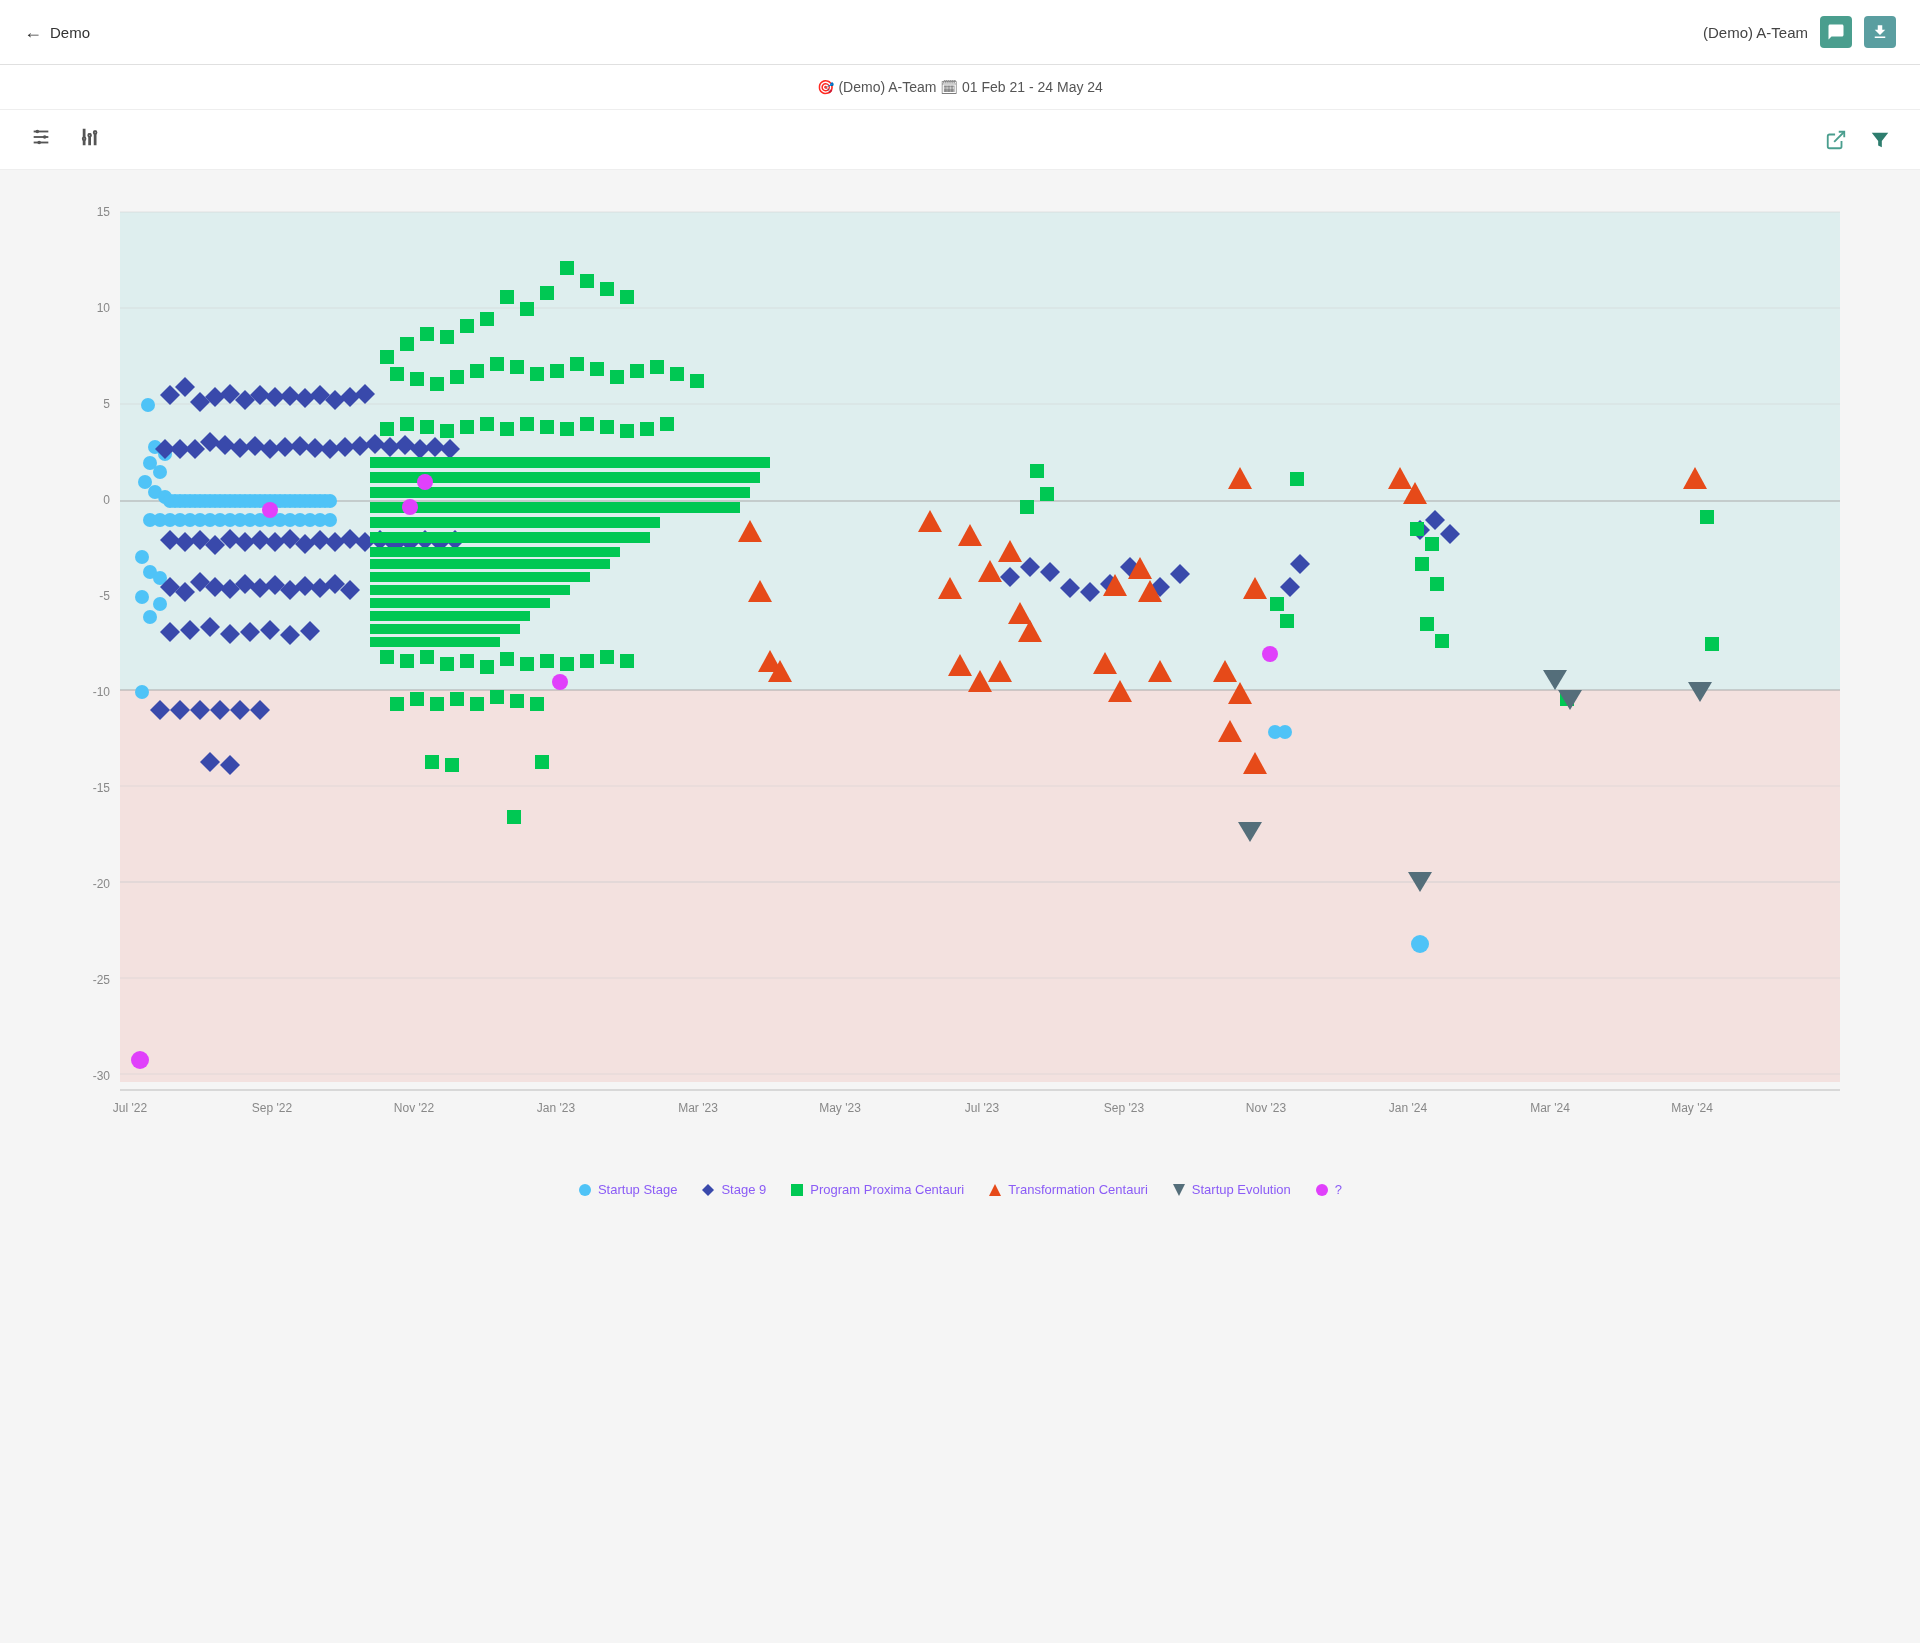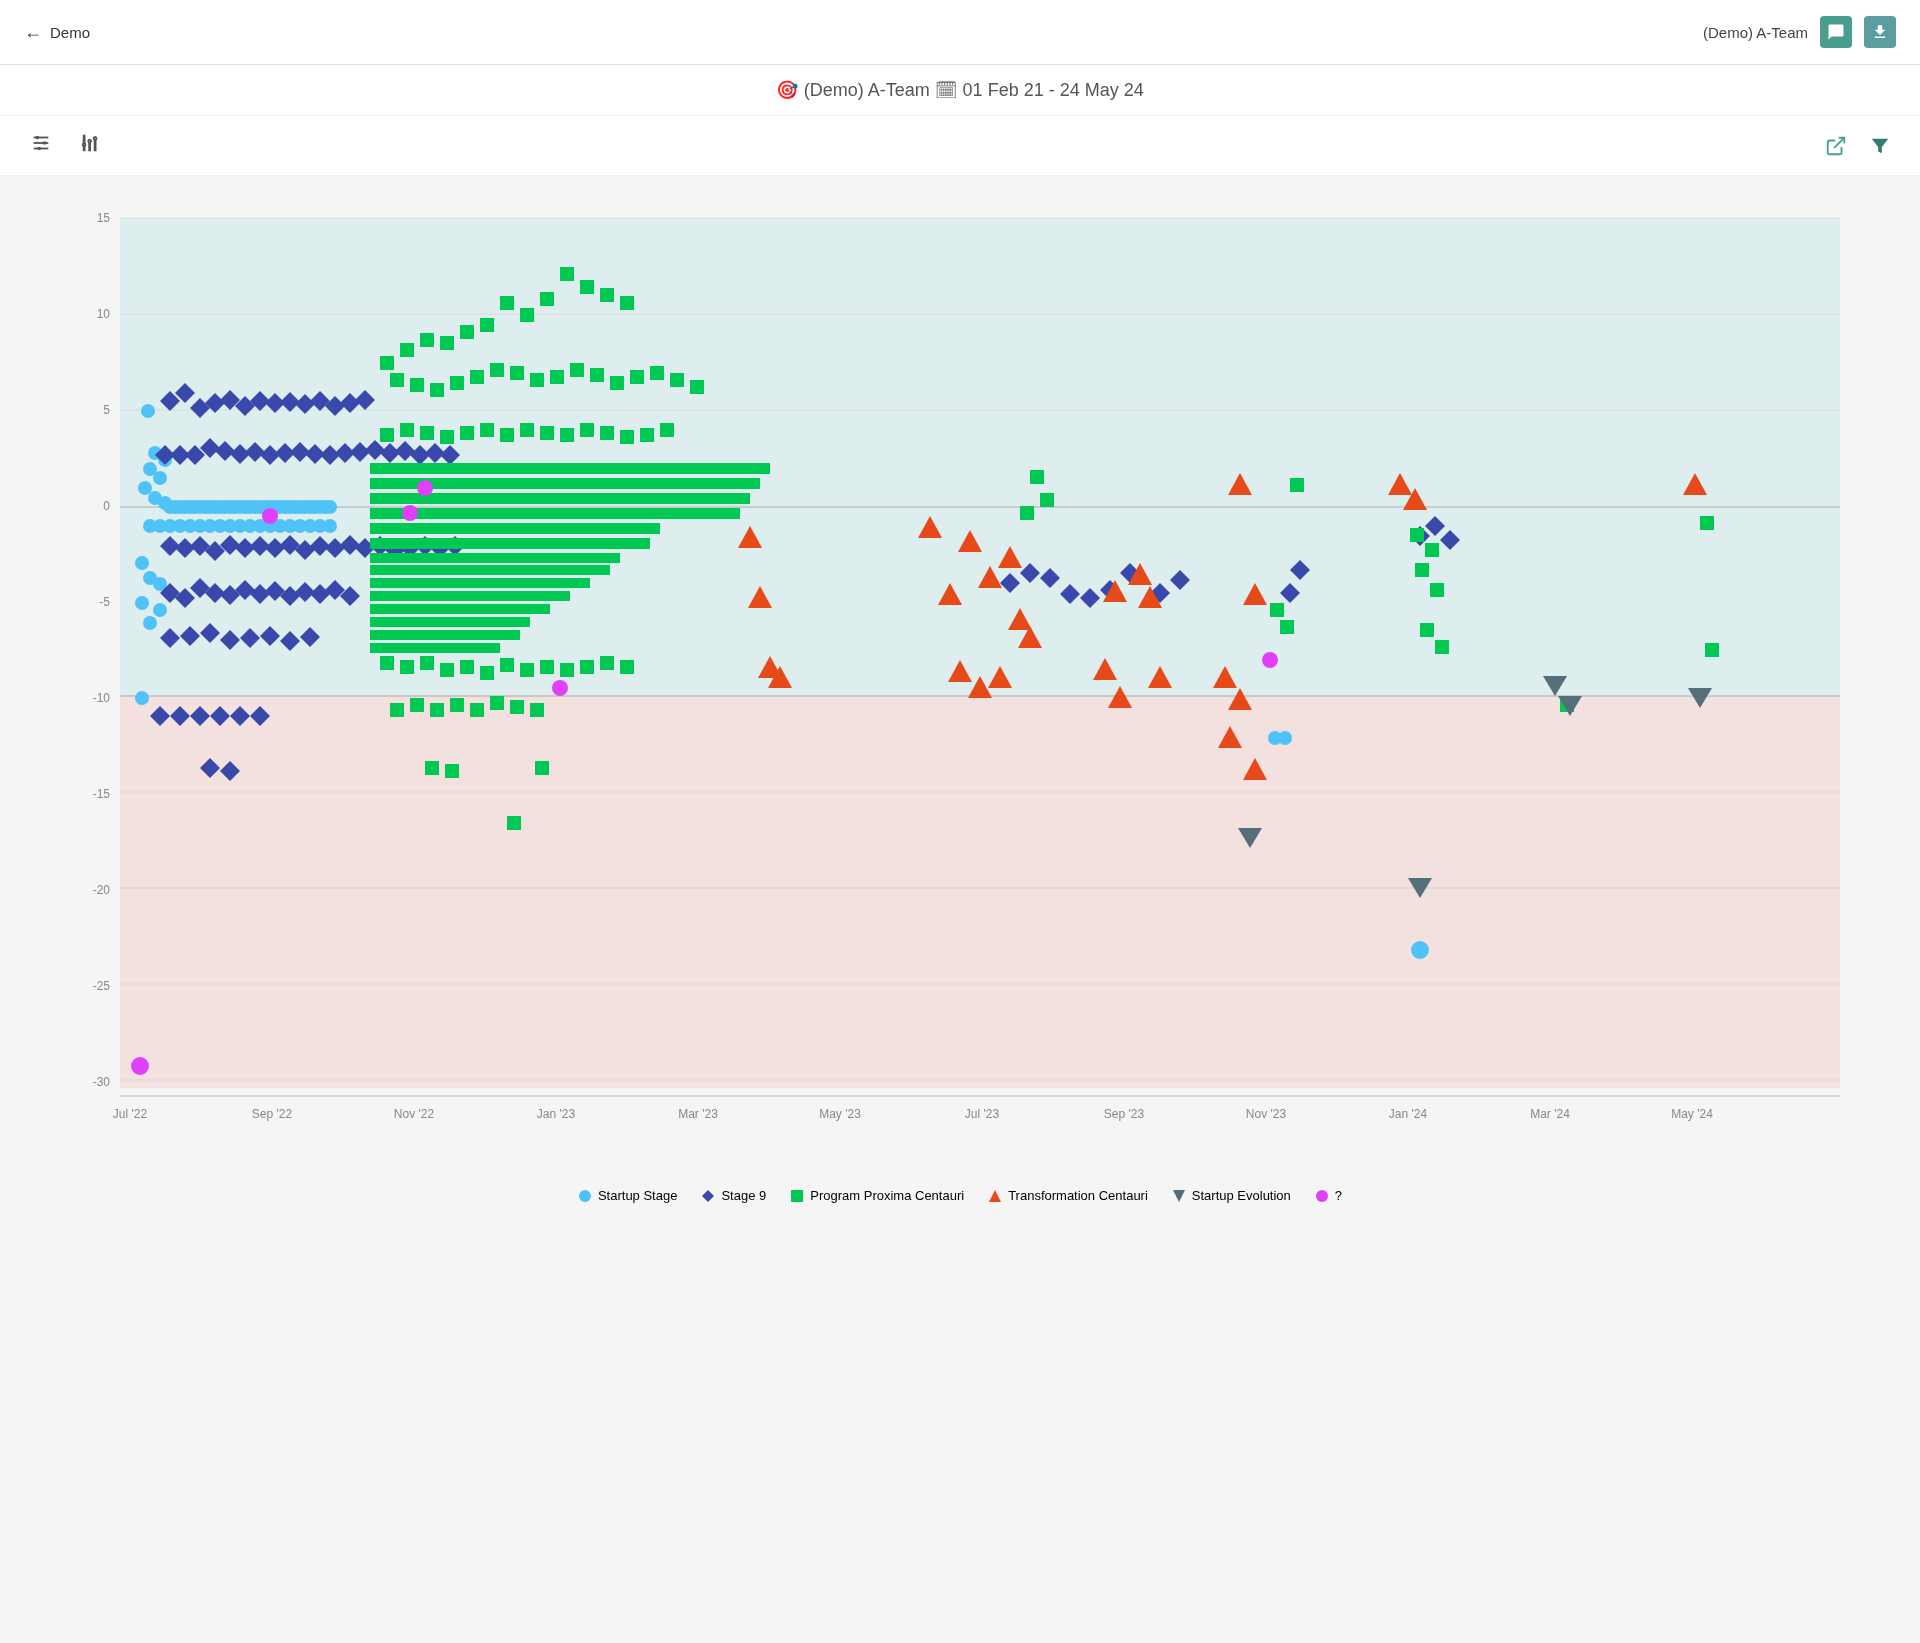--- a/index.html
+++ b/index.html
@@ -5,32 +5,32 @@
     * { margin: 0; padding: 0; box-sizing: border-box; }
     body { background: #f5f5f5; font-family: -apple-system, BlinkMacSystemFont, 'Segoe UI', sans-serif; width: 1920px; min-height: 1643px; }
 
     .header { display: flex; align-items: center; justify-content: space-between; padding: 16px 24px; background: #fff; border-bottom: 1px solid #e0e0e0; }
     .back-btn { display: flex; align-items: center; gap: 8px; cursor: pointer; font-size: 15px; color: #333; }
     .back-arrow { font-size: 18px; }
     .header-right { display: flex; align-items: center; gap: 12px; }
     .header-icon { width: 32px; height: 32px; background: #4a9e8e; border-radius: 4px; display: flex; align-items: center; justify-content: center; cursor: pointer; }
     .header-icon svg { width: 18px; height: 18px; fill: white; }
 
-    .subtitle-bar { text-align: center; padding: 14px; font-size: 18px; color: #555; background: #fff; border-bottom: 1px solid #eee; }
+    .subtitle-bar { text-align: center; padding: 14px; font-size: 14px; color: #555; background: #fff; border-bottom: 1px solid #eee; }
 
     .toolbar { display: flex; align-items: center; justify-content: space-between; padding: 10px 24px; background: #fff; border-bottom: 1px solid #eee; }
     .toolbar-left { display: flex; gap: 16px; }
     .toolbar-btn { cursor: pointer; padding: 6px; color: #555; font-size: 20px; }
     .toolbar-right { display: flex; gap: 12px; }
     .tool-icon { width: 32px; height: 32px; display: flex; align-items: center; justify-content: center; cursor: pointer; }
 
     .chart-container { position: relative; width: 100%; padding: 0 60px 0 60px; margin-top: 32px; }
 
     .legend { display: flex; align-items: center; justify-content: center; gap: 24px; padding: 20px; flex-wrap: wrap; }
-    .legend-item { display: flex; align-items: center; gap: 6px; font-size: 13px; color: #000000; }
+    .legend-item { display: flex; align-items: center; gap: 6px; font-size: 13px; color: #8b5cf6; }
   </style>
 </head>
 <body>
 
 <div class="header">
   <div class="back-btn">
     <span class="back-arrow">←</span>
     <span>Demo</span>
   </div>
   <div class="header-right">

